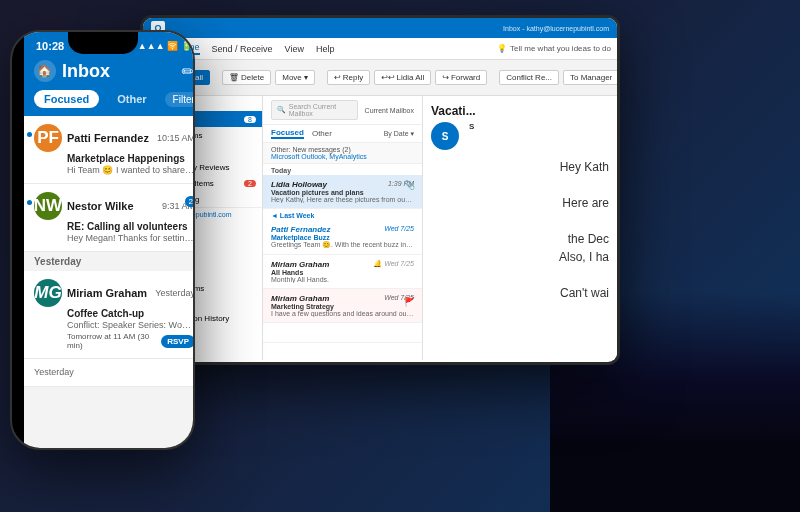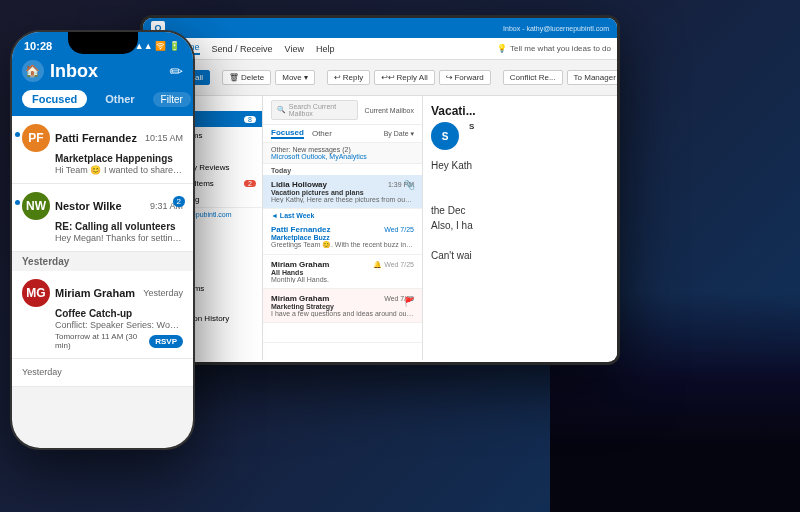--- a/index.html
+++ b/index.html
@@ -38,20 +38,21 @@
       background: #000;
       border-radius: 0 0 15px 15px;
       z-index: 20;
     }
     .phone-screen {
       width: 100%;
       height: 100%;
       background: #f3f3f3;
       border-radius: 3px;
       overflow: hidden;
+      margin-left: 12px;
     }
     .phone-status-bar {
       background: #0072c6;
       color: white;
       font-size: 10px;
       padding: 8px 12px 3px;
       display: flex;
       justify-content: space-between;
       align-items: center;
     }
@@ -119,21 +120,21 @@
       display: flex;
       justify-content: space-between;
       align-items: center;
       margin-bottom: 1px;
     }
     .phone-sender-row { display: flex; align-items: center; gap: 5px; }
     .phone-avatar {
       width: 28px; height: 28px;
       border-radius: 50%;
       display: flex; align-items: center; justify-content: center;
-      font-size: 12px;
+      font-size: 17px;
       font-weight: 700;
       color: white;
       flex-shrink: 0;
     }
     .phone-sender { font-size: 11px; font-weight: 700; color: #1a1a1a; }
     .phone-time-stamp { font-size: 9px; color: #666; }
     .phone-subject { font-size: 10px; font-weight: 600; color: #222; margin-left: 33px; }
     .phone-preview { font-size: 9px; color: #666; margin-left: 33px; margin-top: 1px; white-space: nowrap; overflow: hidden; text-overflow: ellipsis; }
     .phone-section-header {
       background: #f3f3f3;
@@ -335,21 +336,22 @@
     .email-row {
       padding: 5px 8px;
       border-bottom: 1px solid #f0f0f0;
       cursor: pointer;
       position: relative;
     }
     .email-row.active { background: #deecf9; }
     .email-row-top {
       display: flex;
       justify-content: space-between;
-      align-items: center;
+      align-items: flex-start;
+      font-style: italic;
     }
     .email-row-sender { font-size: 8px; font-weight: 700; color: #222; }
     .email-row-sender.blue { color: #0072c6; }
     .email-row-date { font-size: 7px; color: #666; }
     .email-row-date.blue { color: #0072c6; }
     .email-row-subject { font-size: 7px; font-weight: 600; color: #333; }
     .email-row-subject.blue { color: #0072c6; }
     .email-row-preview { font-size: 7px; color: #666; white-space: nowrap; overflow: hidden; text-overflow: ellipsis; }
     .email-badge {
       position: absolute;
@@ -374,21 +376,21 @@
 
     
     .reading-pane {
       flex: 1;
       background: white;
       padding: 8px;
       font-size: 8px;
       overflow: hidden;
     }
     .reading-title { font-size: 12px; font-weight: 700; color: #1a1a1a; margin-bottom: 4px; }
-    .reading-body { font-size: 10px; color: #333; line-height: 1.5; }
+    .reading-body { font-size: 12px; color: #333; line-height: 1.5; text-align: right; }
     .reading-avatar {
       width: 28px; height: 28px;
       border-radius: 50%;
       background: #0072c6;
       color: white;
       font-size: 10px;
       font-weight: 700;
       display: flex;
       align-items: center;
       justify-content: center;
@@ -450,21 +452,21 @@
         <div class="phone-subject">RE: Calling all volunteers</div>
         <div class="phone-preview">Hey Megan! Thanks for setting this up — @Adele has also ...</div>
         <div class="phone-badge">2</div>
       </div>
 
       <div class="phone-section-header">Yesterday</div>
 
       <div class="phone-email-item">
         <div class="phone-email-header">
           <div class="phone-sender-row">
-            <div class="phone-avatar" style="background:#b91c1c;">MG</div>
+            <div class="phone-avatar" style="background:#0f766e;font-style:italic;">MG</div>
             <span class="phone-sender">Miriam Graham</span>
           </div>
           <span class="phone-time-stamp">Yesterday</span>
         </div>
         <div class="phone-subject">Coffee Catch-up</div>
         <div class="phone-preview">Conflict: Speaker Series: Women in ...</div>
         <div class="phone-tomorrow-row">
           <span class="phone-tomorrow-text">Tomorrow at 11 AM (30 min)</span>
           <span class="phone-rsvp">RSVP</span>
         </div>
@@ -518,21 +520,21 @@
       <button class="ribbon-btn">
         <span>Move ▾</span>
       </button>
       <div class="ribbon-divider"></div>
       <button class="ribbon-btn">
         <span>↩</span>
         <span>Reply</span>
       </button>
       <button class="ribbon-btn">
         <span>↩↩</span>
-        <span>Reply All</span>
+        <span>Lidia All</span>
       </button>
       <button class="ribbon-btn">
         <span>↪</span>
         <span>Forward</span>
       </button>
       <div class="ribbon-divider"></div>
       <button class="ribbon-btn">
         <span>Conflict Re...</span>
       </button>
       <button class="ribbon-btn">
@@ -679,20 +681,21 @@
         <div class="reading-title">Vacati...</div>
         <div style="display:flex;align-items:flex-start;gap:4px;margin-bottom:4px;">
           <div class="reading-avatar">S</div>
           <div>
             <div style="font-size:8px;font-weight:700;color:#333;">S</div>
           </div>
         </div>
         <div class="reading-body">
           <div>Hey Kath</div>
           <br>
+          <div>Here are</div>
           <br>
           <div>the Dec</div>
           <div>Also, I ha</div>
           <br>
           <div>Can't wai</div>
           <br>
         </div>
       </div>
     </div>
   </div>

